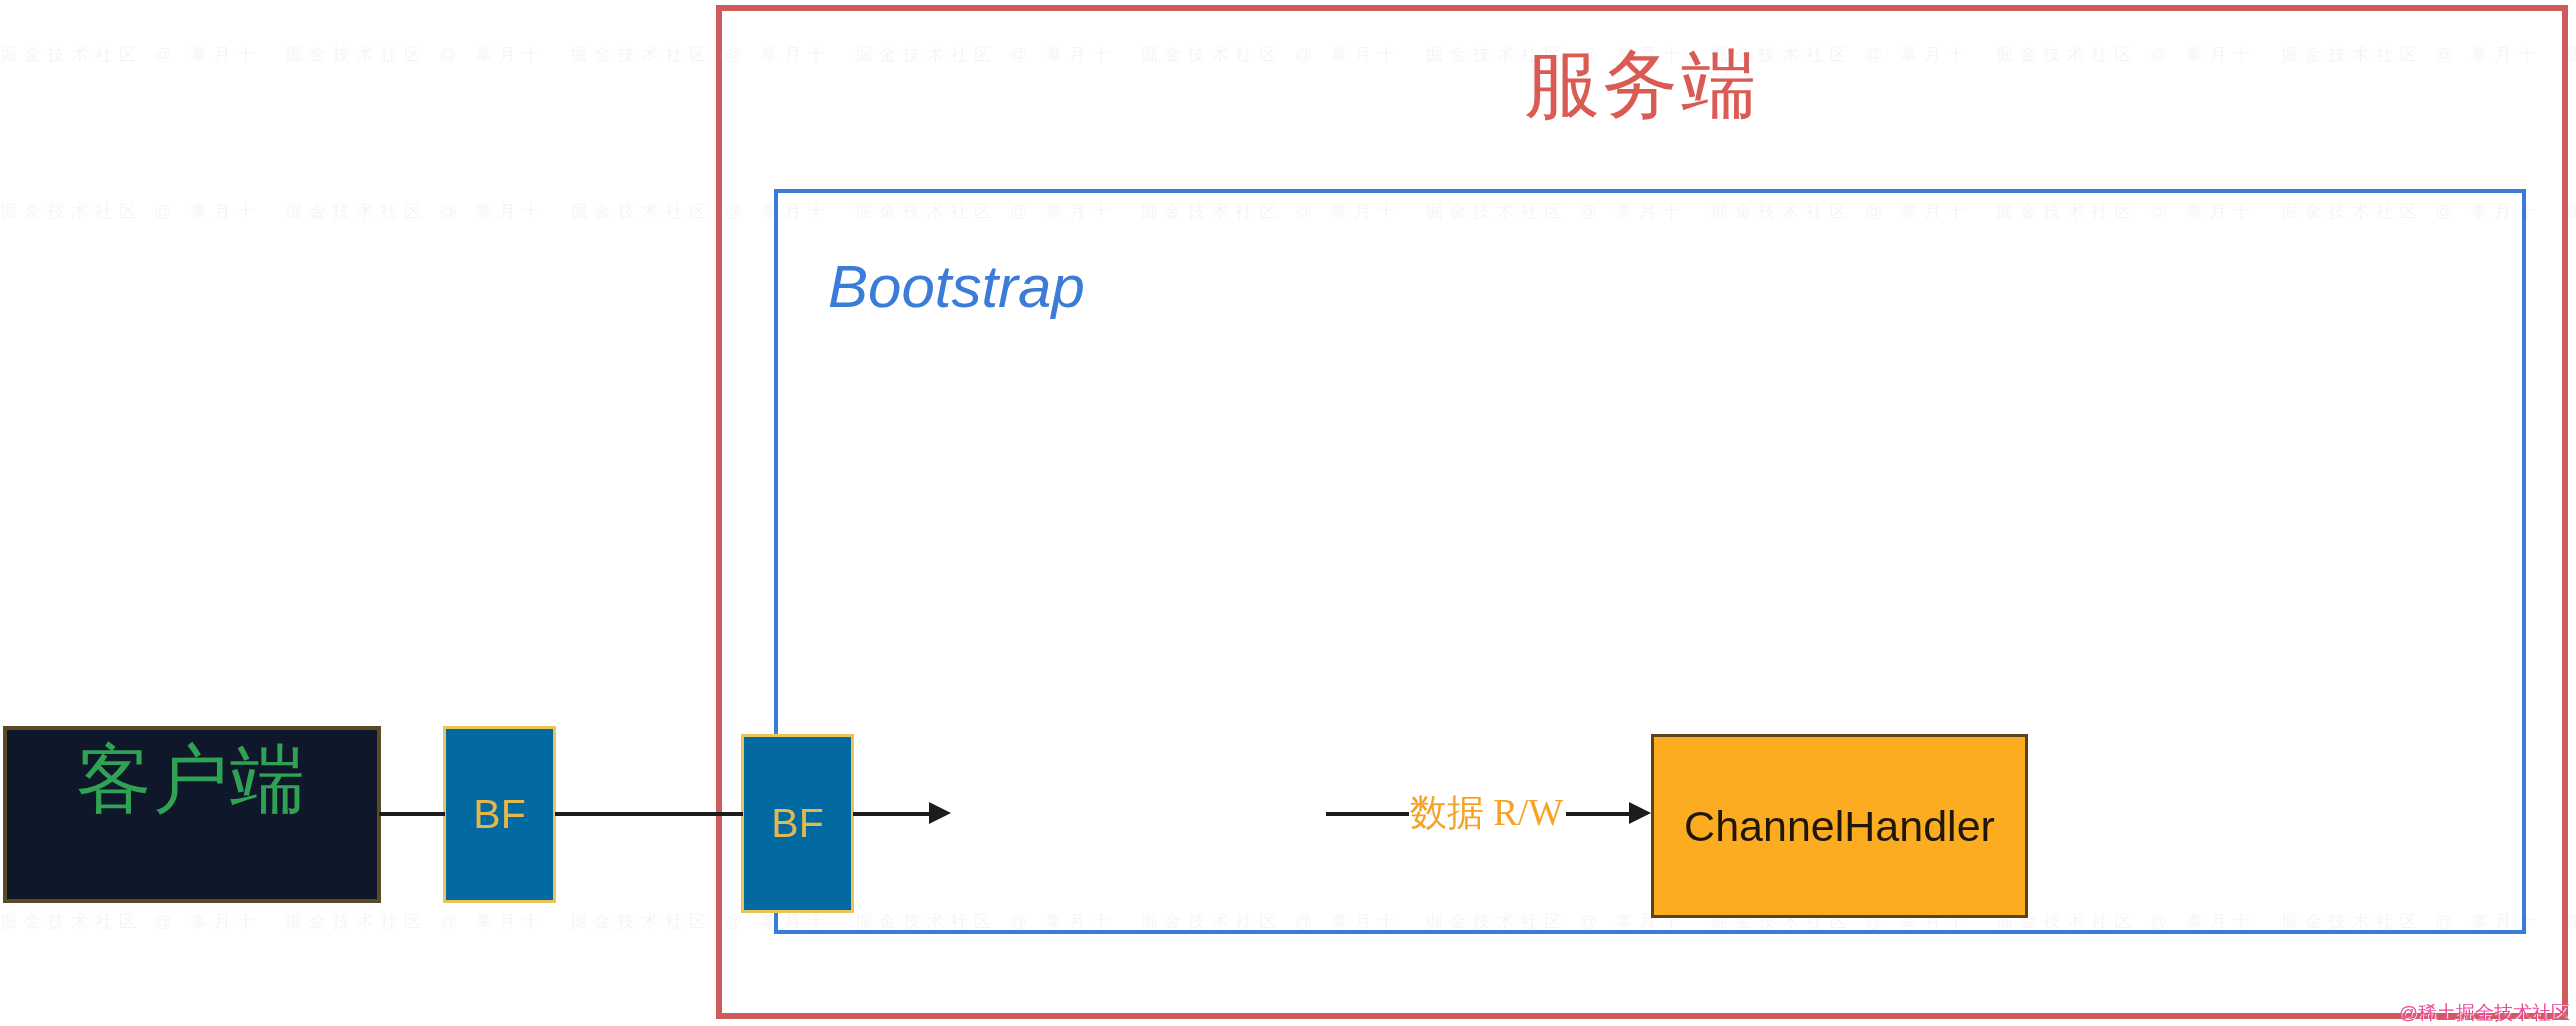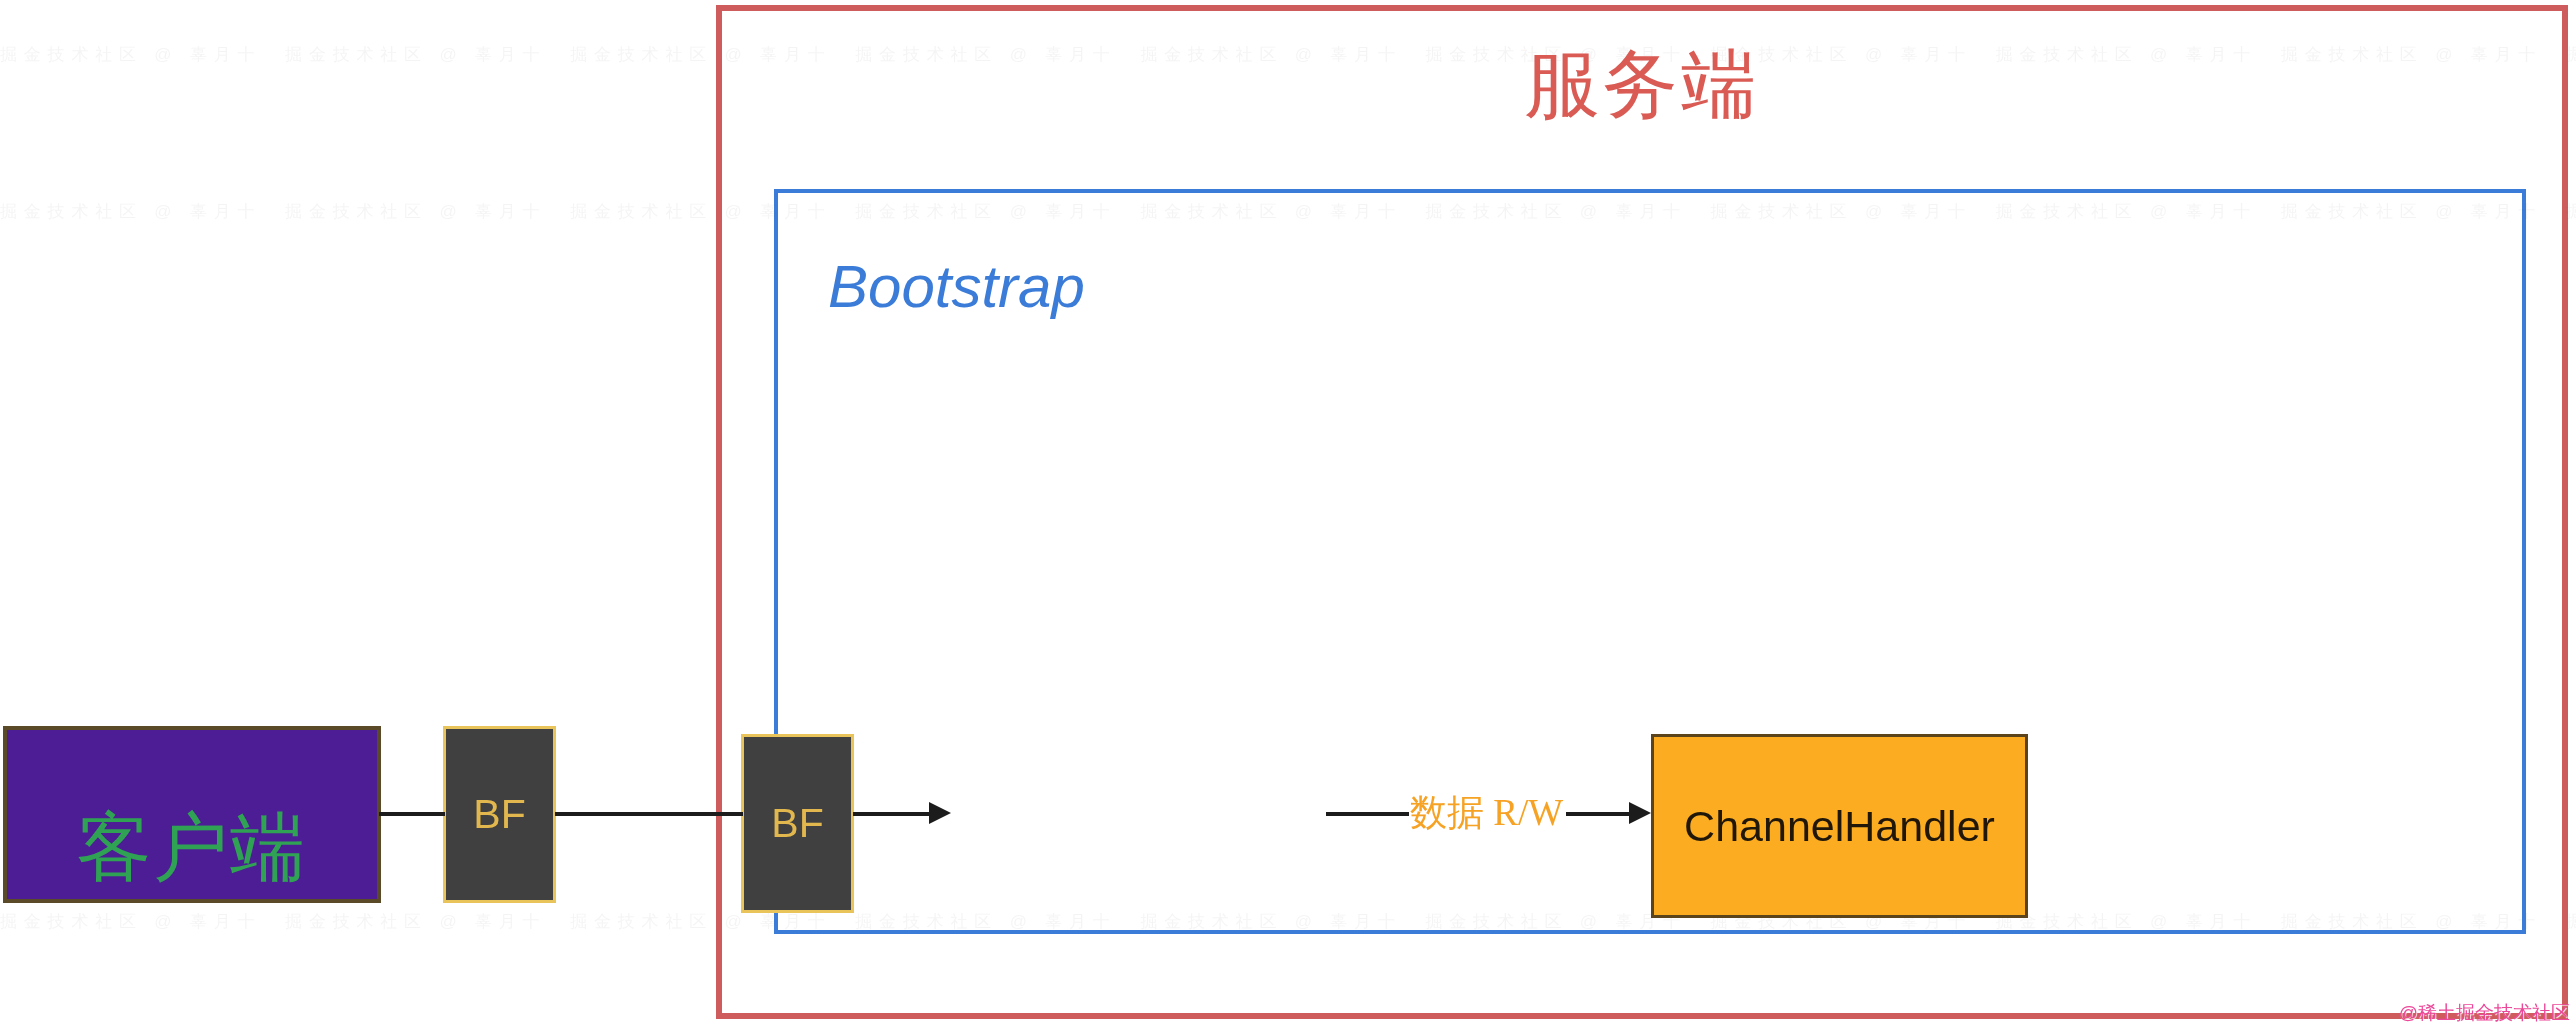--- a/index.html
+++ b/index.html
@@ -38,27 +38,27 @@
     font-size:17px;line-height:22px;letter-spacing:6.8px;
     color:#444;opacity:0.05;white-space:nowrap;overflow:hidden;z-index:0;
   }
   #band1{top:44px;}
   #band2{top:201px;z-index:2;}
   #band3{top:911px;}
 
   
   .client-box{
     left:2.6px;top:726px;width:378px;height:177px;
-    border:4.3px solid #5b4a28;background:#4c1d95;box-sizing:border-box;
-    display:flex;align-items:flex-end;justify-content:center;z-index:5;
+    border:4.3px solid #5b4a28;background:#0f172a;box-sizing:border-box;
+    display:flex;align-items:flex-start;justify-content:center;z-index:5;
   }
   .client-box span{font-size:75px;color:#2fa254;letter-spacing:1.7px;}
 
   .bf-box{
-    width:113px;border:3.4px solid #e9c45a;background:#404040;box-sizing:border-box;
+    width:113px;border:3.4px solid #e9c45a;background:#0369a1;box-sizing:border-box;
     display:flex;align-items:center;justify-content:center;z-index:5;
   }
   #bf-left{left:443px;top:726px;height:177px;}
   #bf-right{left:741px;top:734px;height:179px;}
   .bf-box span{font-size:41px;color:#e2b84e;}
 
   .channel-box{
     left:951px;top:733px;width:377px;height:161px;
     border:3.4px solid #4c3d10;background:#a9c543;box-sizing:border-box;
     display:flex;align-items:center;justify-content:center;z-index:5;

